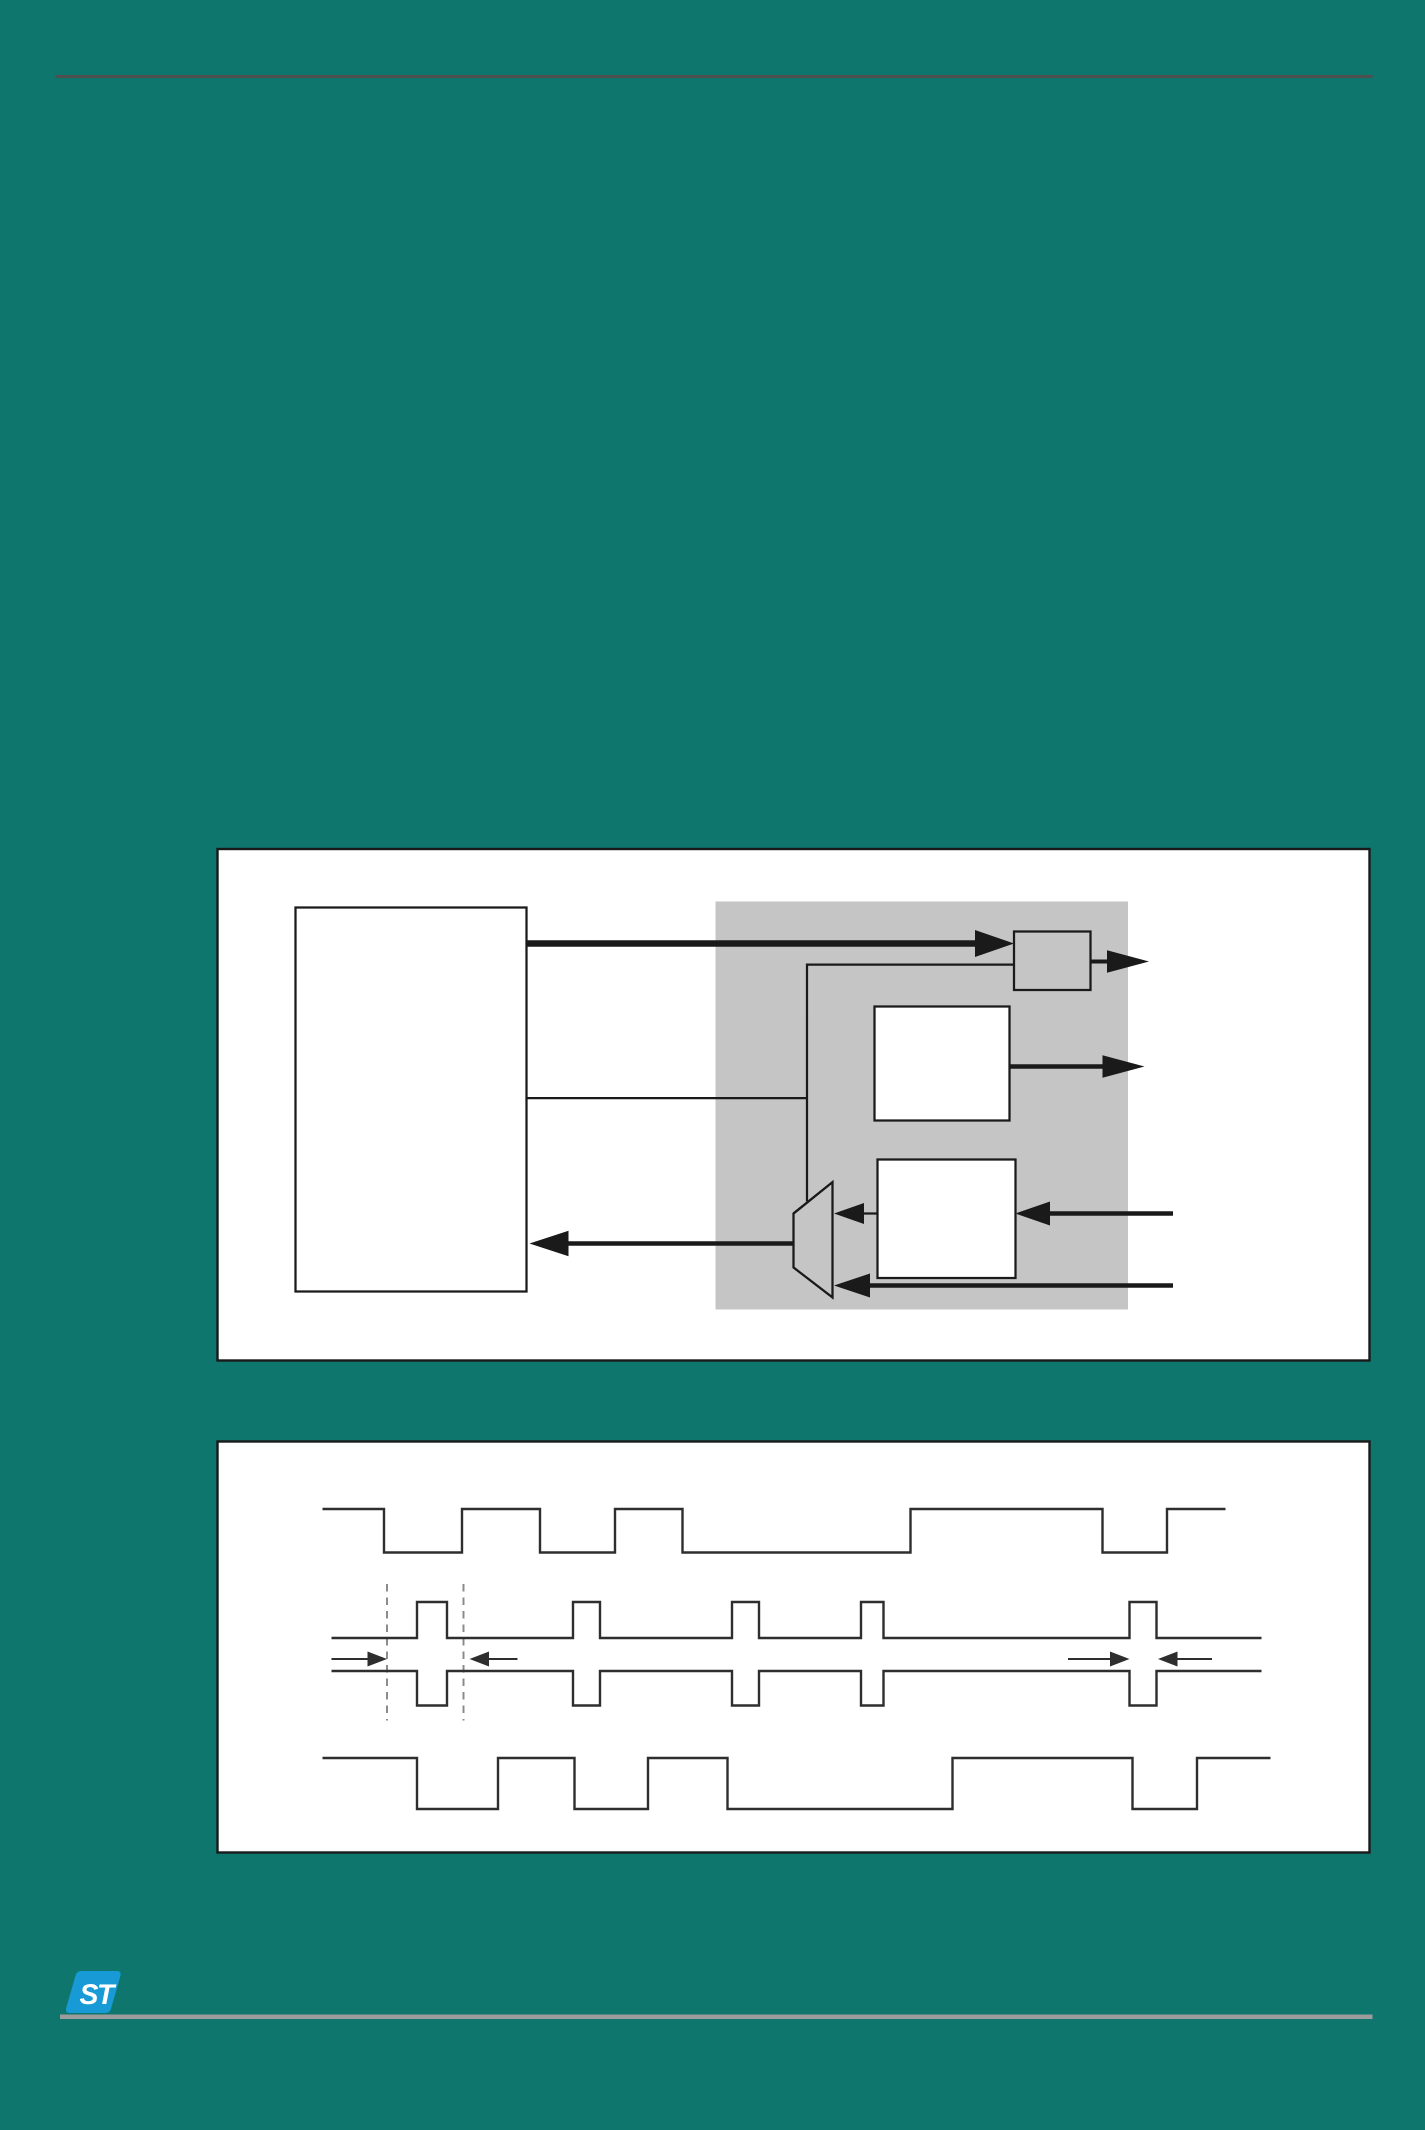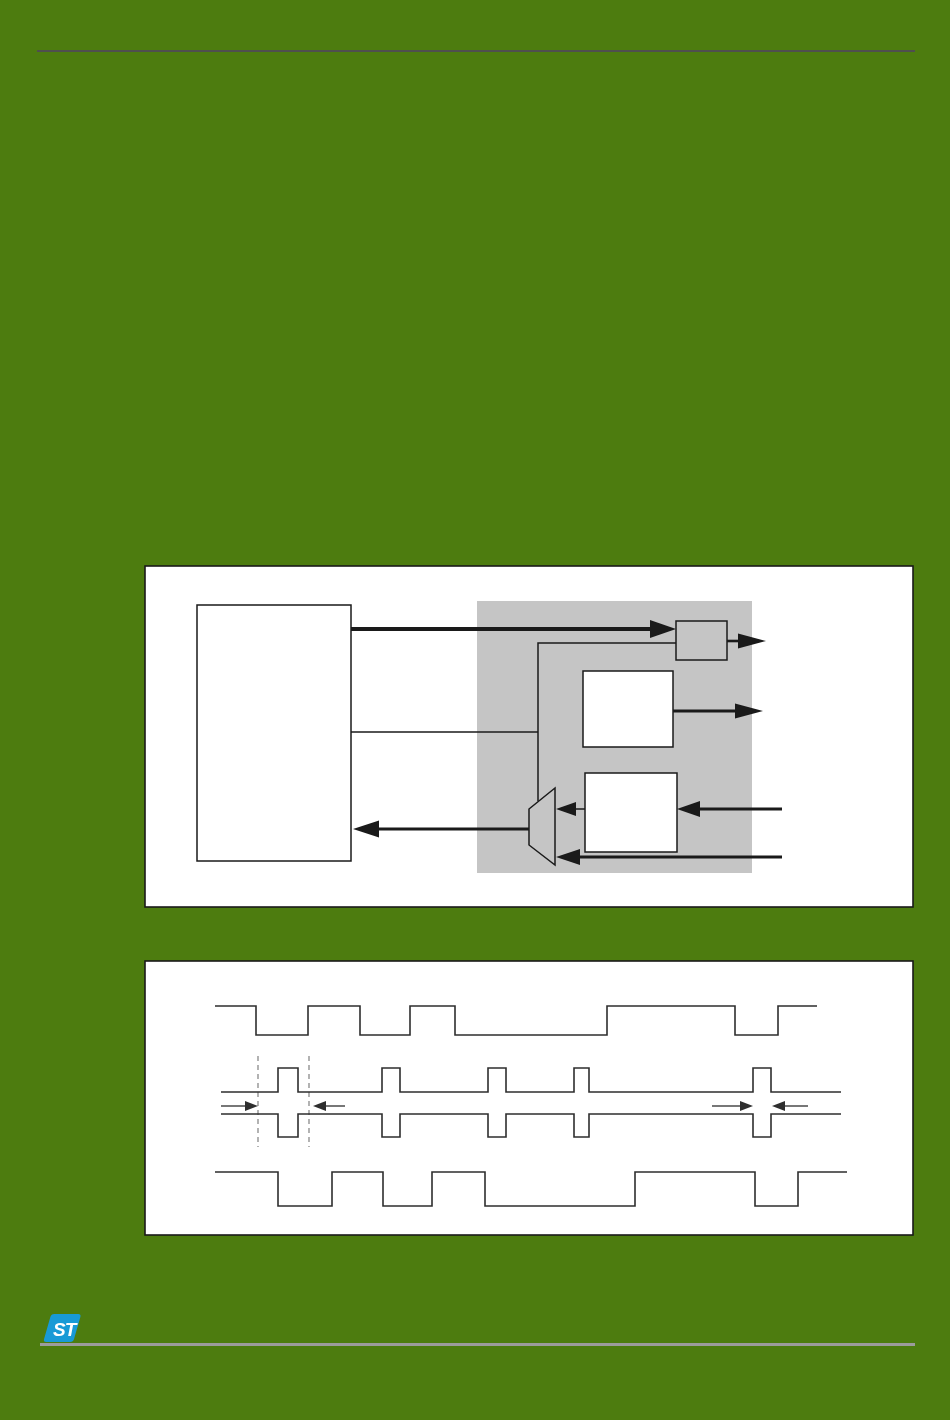--- a/index.html
+++ b/index.html
@@ -1,19 +1,19 @@
 <!DOCTYPE html>
 <html><head>
 <meta charset="utf-8">
 <style>
   html,body{margin:0;padding:0;background:#ffffff;}
   .page{
     position:relative;
     width:950px;height:1420px;
-    background:#4d7c0f;
+    background:#0f766e;
     overflow:hidden;
     font-family:"Liberation Sans", sans-serif;
   }
   .rule{position:absolute;}
   .fig{position:absolute;}
   .logo-svg{position:absolute;left:42px;top:1313px;width:46px;height:31px;}
 </style>
 </head>
 <body>
 

